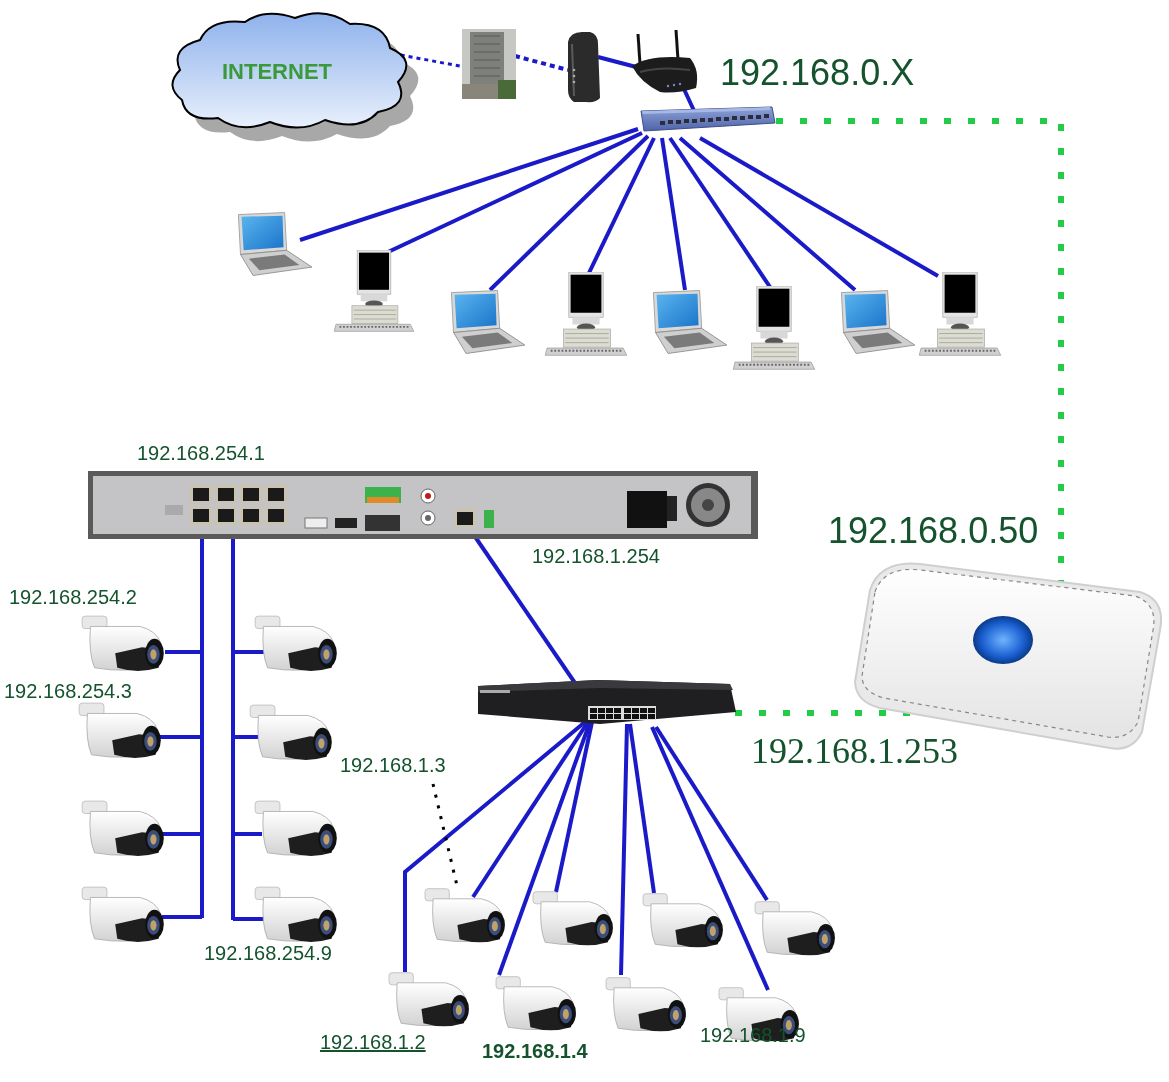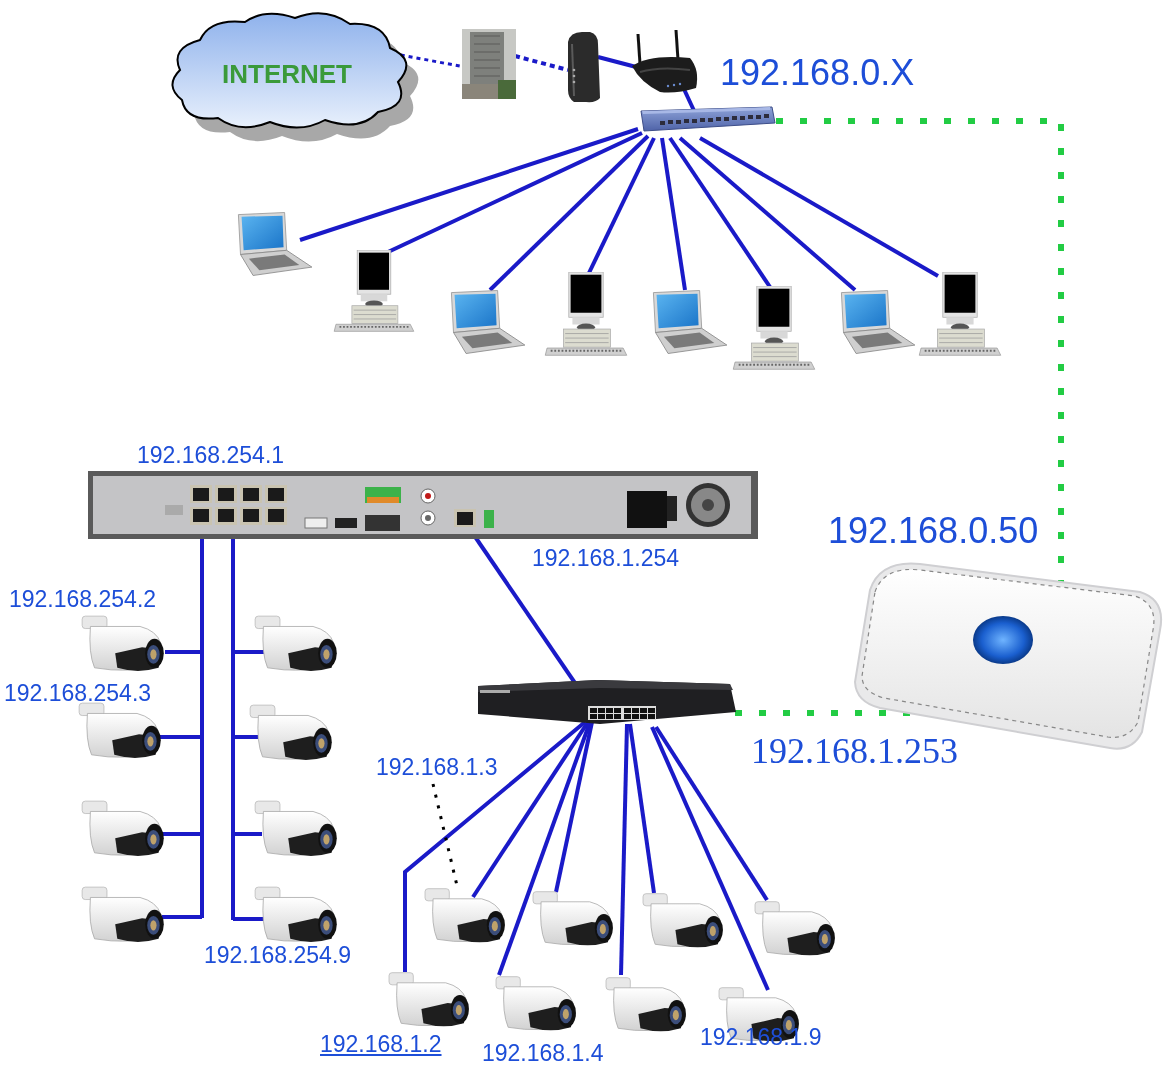--- a/index.html
+++ b/index.html
@@ -1,21 +1,21 @@
 <!DOCTYPE html>
 <html><head>
 <meta charset="utf-8">
 <style>
   html, body { margin: 0; padding: 0; background: #ffffff; }
   body { width: 1169px; height: 1082px; position: relative; overflow: hidden; font-family: "Liberation Sans", sans-serif; }
   #diagram { position: absolute; left: 0; top: 0; width: 1169px; height: 1082px; }
-  .lbl { position: absolute; color: #1d4ed8; white-space: nowrap; font-family: "Liberation Sans", sans-serif; }
-  .lbl-sm { font-size: 23px; }
+  .lbl { position: absolute; color: #14532d; white-space: nowrap; font-family: "Liberation Sans", sans-serif; }
+  .lbl-sm { font-size: 20px; }
   .lbl-lg { font-size: 36px; }
-  .internet-text { position: absolute; left: 222px; top: 59px; font-size: 26px; font-weight: bold; color: #3a9a3a; font-family: "Liberation Sans", sans-serif; }
+  .internet-text { position: absolute; left: 222px; top: 59px; font-size: 22px; font-weight: bold; color: #3a9a3a; font-family: "Liberation Sans", sans-serif; }
 </style>
 </head>
 <body>
 
 <svg id="diagram" viewBox="0 0 1169 1082" xmlns="http://www.w3.org/2000/svg">
   <defs>
     <linearGradient id="cloudGrad" x1="0" y1="0" x2="0" y2="1">
       <stop offset="0" stop-color="#8fb2ec"></stop>
       <stop offset="1" stop-color="#e8f0fc"></stop>
     </linearGradient>
@@ -293,16 +293,16 @@
 <div class="lbl lbl-sm" style="left:137px;top:442px;">192.168.254.1</div>
 <div class="lbl lbl-sm" style="left:532px;top:545px;">192.168.1.254</div>
 
 <div class="lbl lbl-sm" style="left:9px;top:586px;">192.168.254.2</div>
 <div class="lbl lbl-sm" style="left:4px;top:680px;text-align:center;">192.168.254.3</div>
 <div class="lbl lbl-sm" style="left:204px;top:942px;">192.168.254.9</div>
 
 <div class="lbl lbl-lg" style="left:828px;top:510px;">192.168.0.50</div>
 <div class="lbl lbl-lg" style="left:751px;top:730px;font-family:Liberation Serif, serif;">192.168.1.253</div>
 
-<div class="lbl lbl-sm" style="left:376px;top:754px;">192.168.1.3</div>
+<div class="lbl lbl-sm" style="left:340px;top:754px;">192.168.1.3</div>
 <div class="lbl lbl-sm" style="left:320px;top:1031px;text-decoration:underline;">192.168.1.2</div>
-<div class="lbl lbl-sm" style="left:482px;top:1040px;">192.168.1.4</div>
+<div class="lbl lbl-sm" style="left:482px;top:1040px;font-weight:bold;">192.168.1.4</div>
 <div class="lbl lbl-sm" style="left:700px;top:1024px;">192.168.1.9</div>
 
 </body></html>

